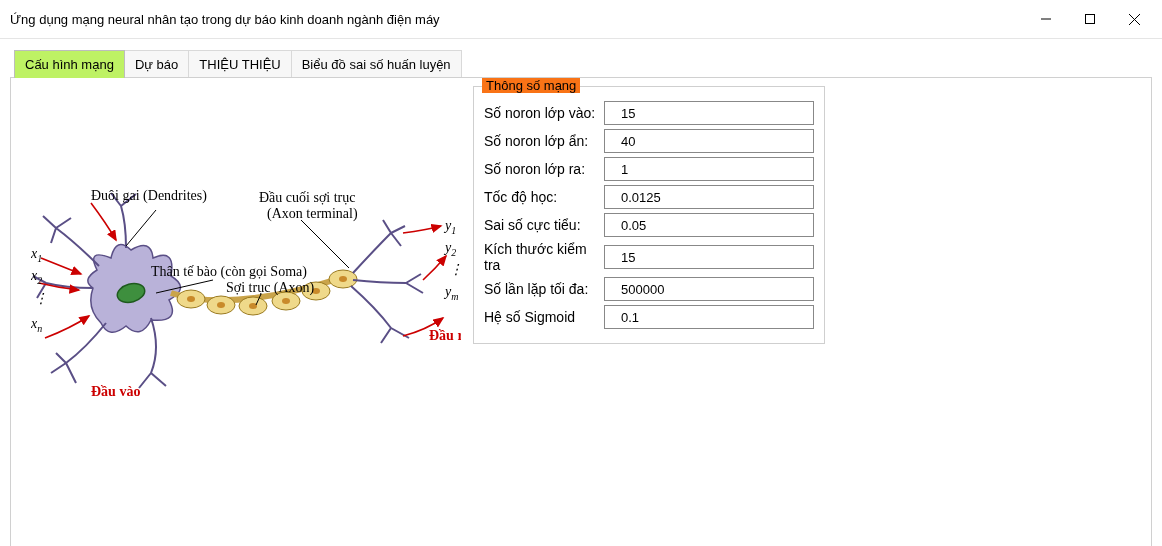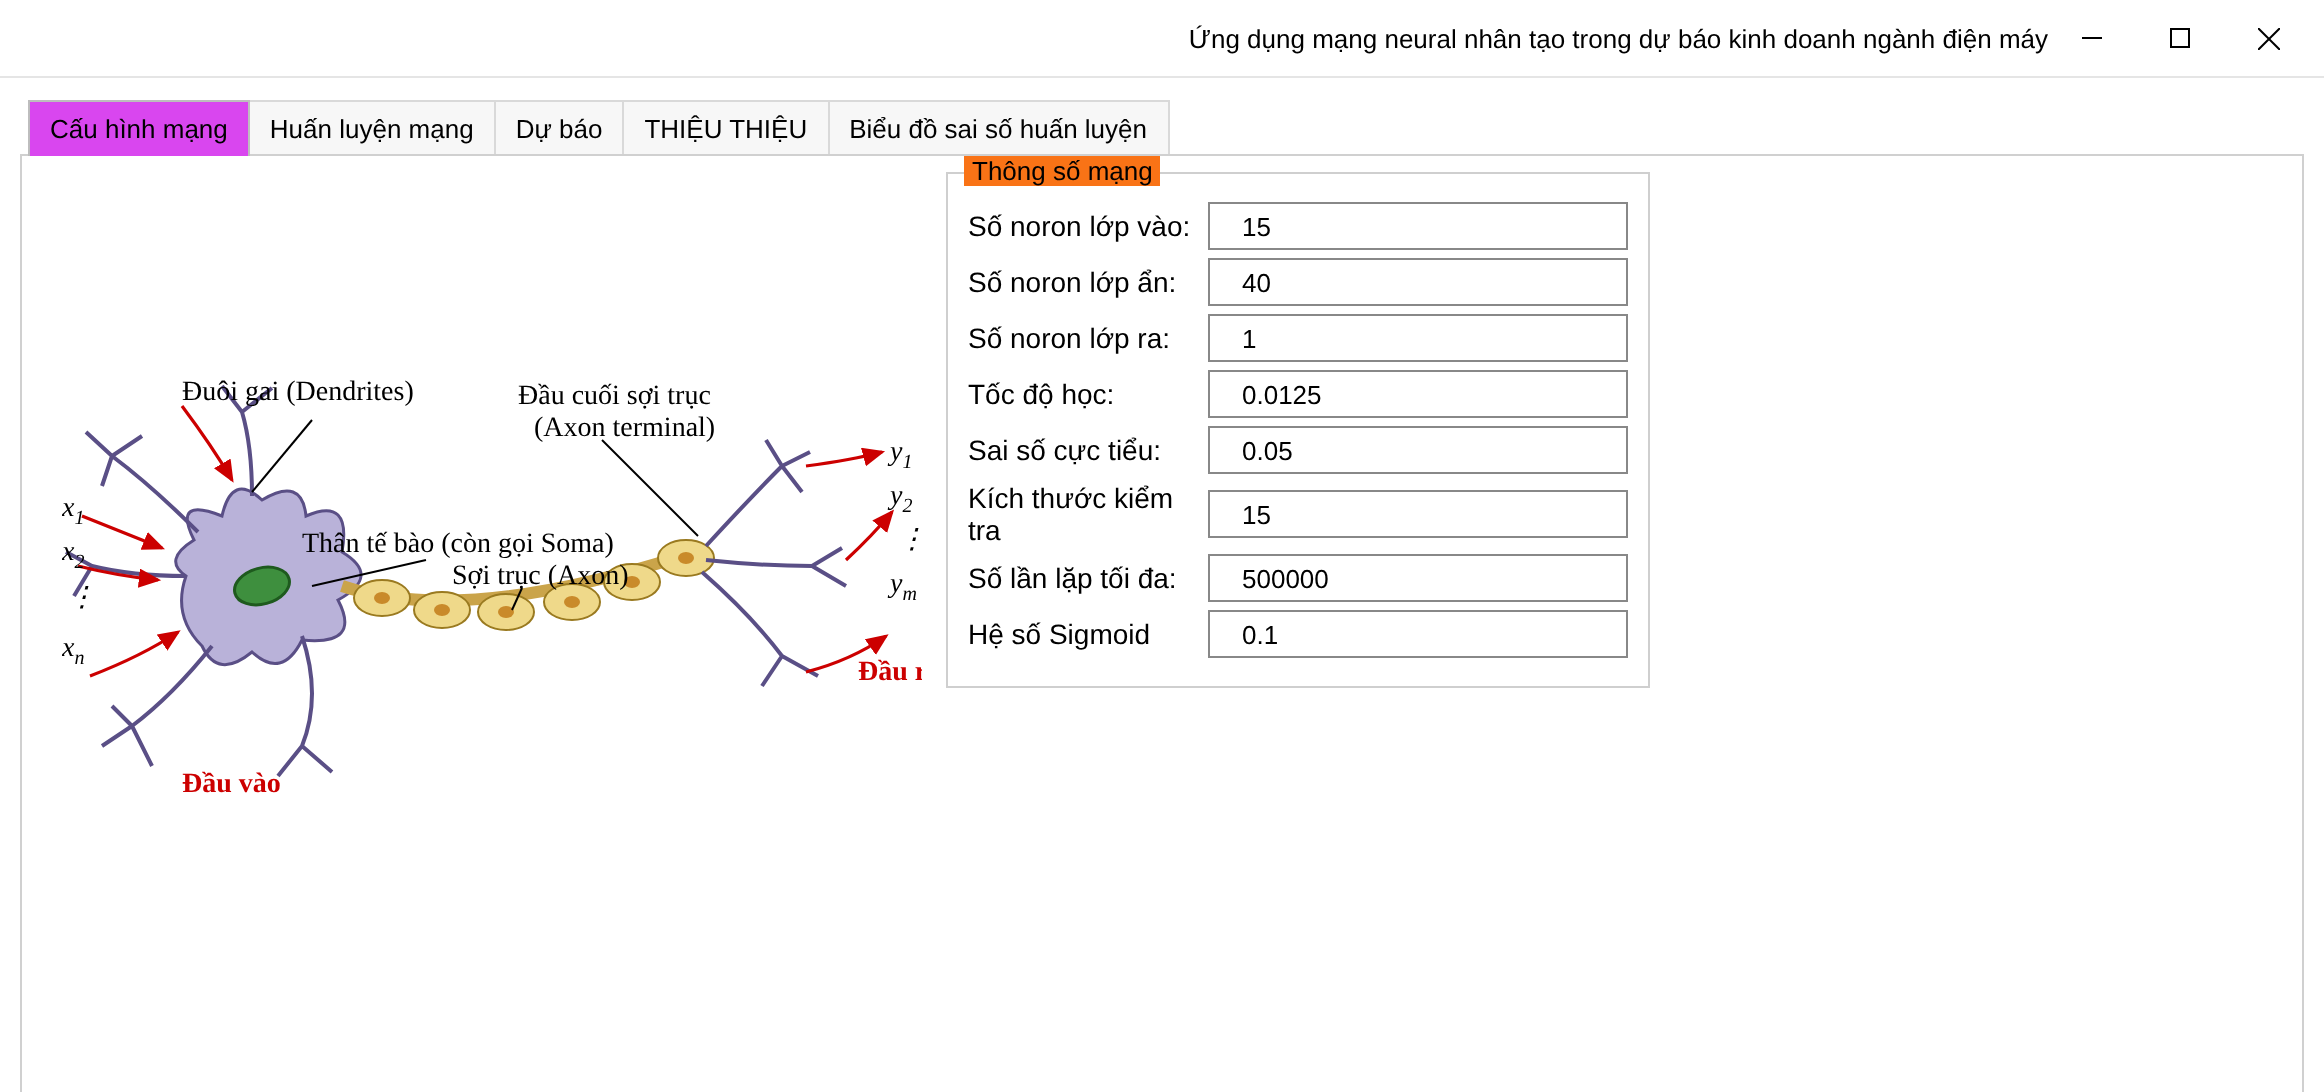--- a/index.html
+++ b/index.html
@@ -17,21 +17,21 @@
     width: 1162px;
     height: 546px;
     background: #fff;
     box-sizing: border-box;
     display: flex;
     flex-direction: column;
   }
   .titlebar {
     display: flex;
     align-items: center;
-    justify-content: flex-end;
+    justify-content: space-between;
     padding: 6px 6px 6px 10px;
     border-bottom: 1px solid #e5e5e5;
     background: #fff;
   }
   .titlebar .title {
     font-size: 13px;
   }
   .titlebar .controls {
     display: flex;
     align-items: center;
@@ -65,21 +65,21 @@
     padding: 6px 10px 6px 10px;
     border: 1px solid #d9d9d9;
     border-bottom: none;
     background: #f7f7f7;
     position: relative;
     top: 1px;
     font-size: 13px;
     white-space: nowrap;
   }
   .tab.active {
-    background: #d946ef;
+    background: #bef264;
     border-color: #bdbdbd;
     z-index: 2;
   }
   .tab + .tab {
     margin-left: -1px;
   }
 
   .tab-panel {
     border: 1px solid #d0d0d0;
     background: #fff;
@@ -176,21 +176,20 @@
             <line x1="0" y1="0" x2="11" y2="11" stroke-width="1"></line>
             <line x1="11" y1="0" x2="0" y2="11" stroke-width="1"></line>
           </svg>
       </div>
     </div>
   </div>
 
   <div class="client">
     <div class="tabs-row">
       <div class="tab active"><span>Cấu hình mạng</span></div>
-      <div class="tab"><span>Huấn luyện mạng</span></div>
       <div class="tab"><span>Dự báo</span></div>
       <div class="tab"><span>THIỆU THIỆU</span></div>
       <div class="tab"><span>Biểu đồ sai số huấn luyện</span></div>
     </div>
 
     <div class="tab-panel">
 
       <div class="groupbox">
         <div class="legend">Thông số mạng</div>
 

